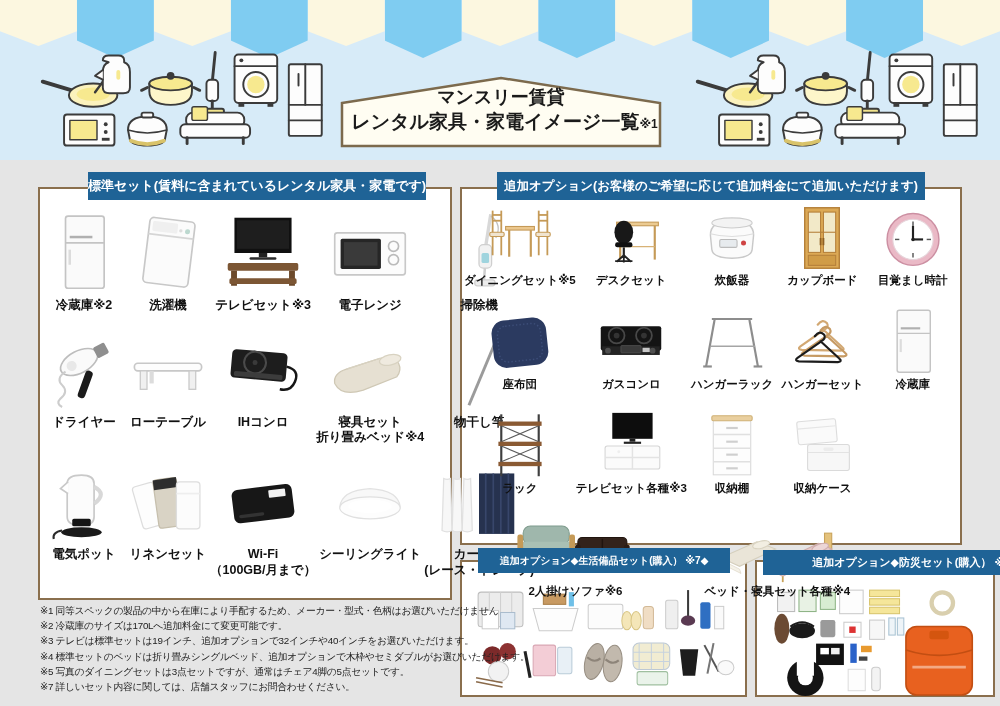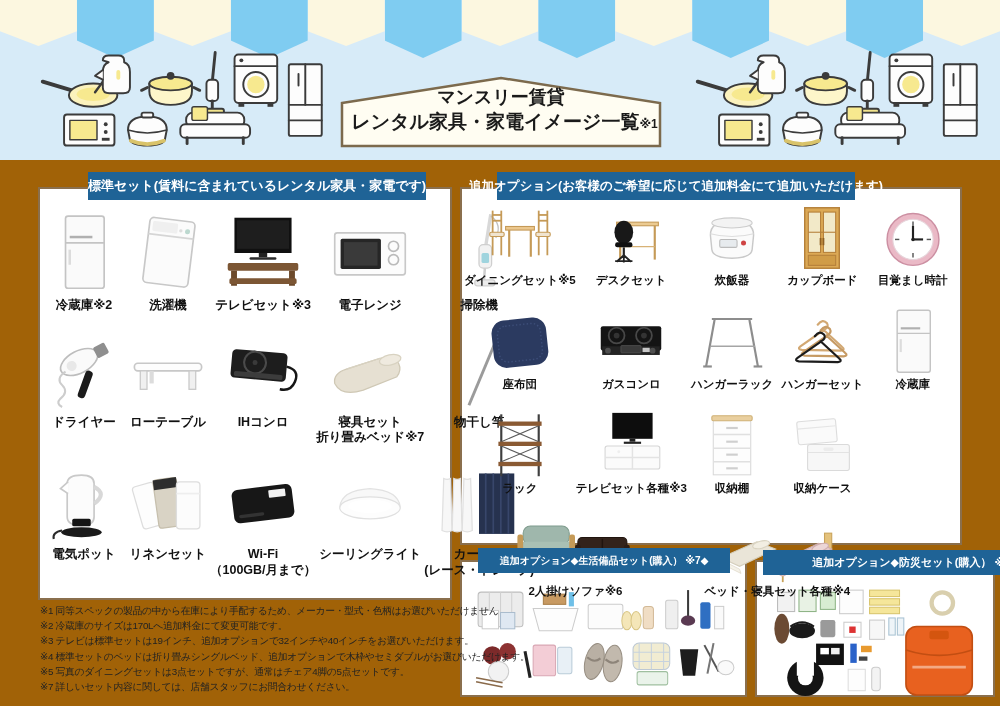--- a/index.html
+++ b/index.html
@@ -1,17 +1,17 @@
 <!DOCTYPE html>
 <html><head>
 <meta charset="utf-8">
 <style>
   html,body{margin:0;padding:0;}
   body{font-family:"Liberation Sans","DejaVu Sans",sans-serif;background:#fff;}
-  #page{position:relative;width:1000px;height:706px;overflow:hidden;background:#a16207;}
+  #page{position:relative;width:1000px;height:706px;overflow:hidden;background:#e5e5e5;}
 
   
   #banner{position:absolute;left:0;top:0;width:1000px;height:160px;background:var(--banner,#d7ebf8);}
   #pennants{position:absolute;left:0;top:0;right:0;height:60px;display:flex;}
   .pennant{flex:1;}
   .p-blue{background:var(--awnb,#7fccf1);height:58px;clip-path:polygon(0 0,100% 0,100% 70%,50% 100%,0 70%);}
   .p-cream{background:var(--awnc,#fcf7e0);height:46px;clip-path:polygon(0 0,100% 0,100% 68%,50% 100%,0 68%);}
   .decor{position:absolute;top:48px;width:310px;height:106px;}
   #decor-left{left:35px;} #decor-right{left:690px;}
 
@@ -25,21 +25,21 @@
 
   
   .section{position:absolute;border:2px solid var(--brown,#8a6f4d);background:#fff;box-sizing:border-box;}
   #sec-std{left:38px;top:187px;width:414px;height:413px;}
   #sec-opt{left:460px;top:187px;width:502px;height:358px;}
   #box-a{left:460px;top:560px;width:287px;height:137px;}
   #box-b{left:755px;top:560px;width:240px;height:137px;}
 
   .hdr-bar{position:absolute;background:var(--bar,#1f6396);color:#fff;font-weight:700;display:flex;align-items:center;justify-content:center;z-index:3;white-space:nowrap;}
   #hdr-std{left:88px;top:172px;width:338px;height:28px;font-size:13px;}
-  #hdr-opt{left:497px;top:172px;width:358px;height:28px;font-size:12.5px;}
+  #hdr-opt{left:497px;top:172px;width:428px;height:28px;font-size:12.5px;}
   #hdr-a{left:478px;top:548px;width:252px;height:25px;font-size:10px;}
   #hdr-b{left:763px;top:550px;width:226px;height:25px;font-size:11px;padding-left:40px;}
 
   
   #std-grid{position:absolute;left:42px;top:206px;width:406px;display:grid;grid-template-columns:repeat(5,1fr);row-gap:9px;z-index:2;}
   #opt-grid{position:absolute;left:464px;top:200px;width:494px;display:grid;grid-template-columns:repeat(5,1fr);row-gap:16px;z-index:2;}
   .cell{display:flex;flex-direction:column;align-items:center;}
   .ph{display:flex;align-items:flex-end;justify-content:center;}
   #std-grid .ph{height:92px;}
   #std-grid .ph svg{width:84px;height:90px;}
@@ -299,21 +299,21 @@
       <div class="cell">
         <div class="ph">
           <svg viewBox="0 0 100 100" xmlns="http://www.w3.org/2000/svg">
             <path d="M8 66 Q6 54 22 49 L62 36 Q78 32 84 42 Q88 50 82 58 L42 74 Q16 82 8 66 Z" fill="#e6e0d2" stroke="#cfc8b5" stroke-width="1.5"></path>
             <path d="M22 49 L62 36" stroke="#d8d2c1" stroke-width="1.5" fill="none"></path>
             <ellipse cx="74" cy="38" rx="13" ry="6" fill="#efeadf" stroke="#d8d2c1" stroke-width="1.5" transform="rotate(-12 74 38)"></ellipse>
           </svg>
         </div>
         <div class="lbl">
           <div>寝具セット</div>
-          <div>折り畳みベッド※7</div>
+          <div>折り畳みベッド※4</div>
         </div>
       </div>
       <div class="cell">
         <div class="ph">
           <svg viewBox="0 0 100 100" xmlns="http://www.w3.org/2000/svg">
             <line x1="74" y1="6" x2="38" y2="92" stroke="#9b9b9b" stroke-width="3.5"></line>
             <line x1="70" y1="4" x2="79" y2="10" stroke="#6f6f6f" stroke-width="4"></line>
           </svg>
         </div>
         <div class="lbl">

